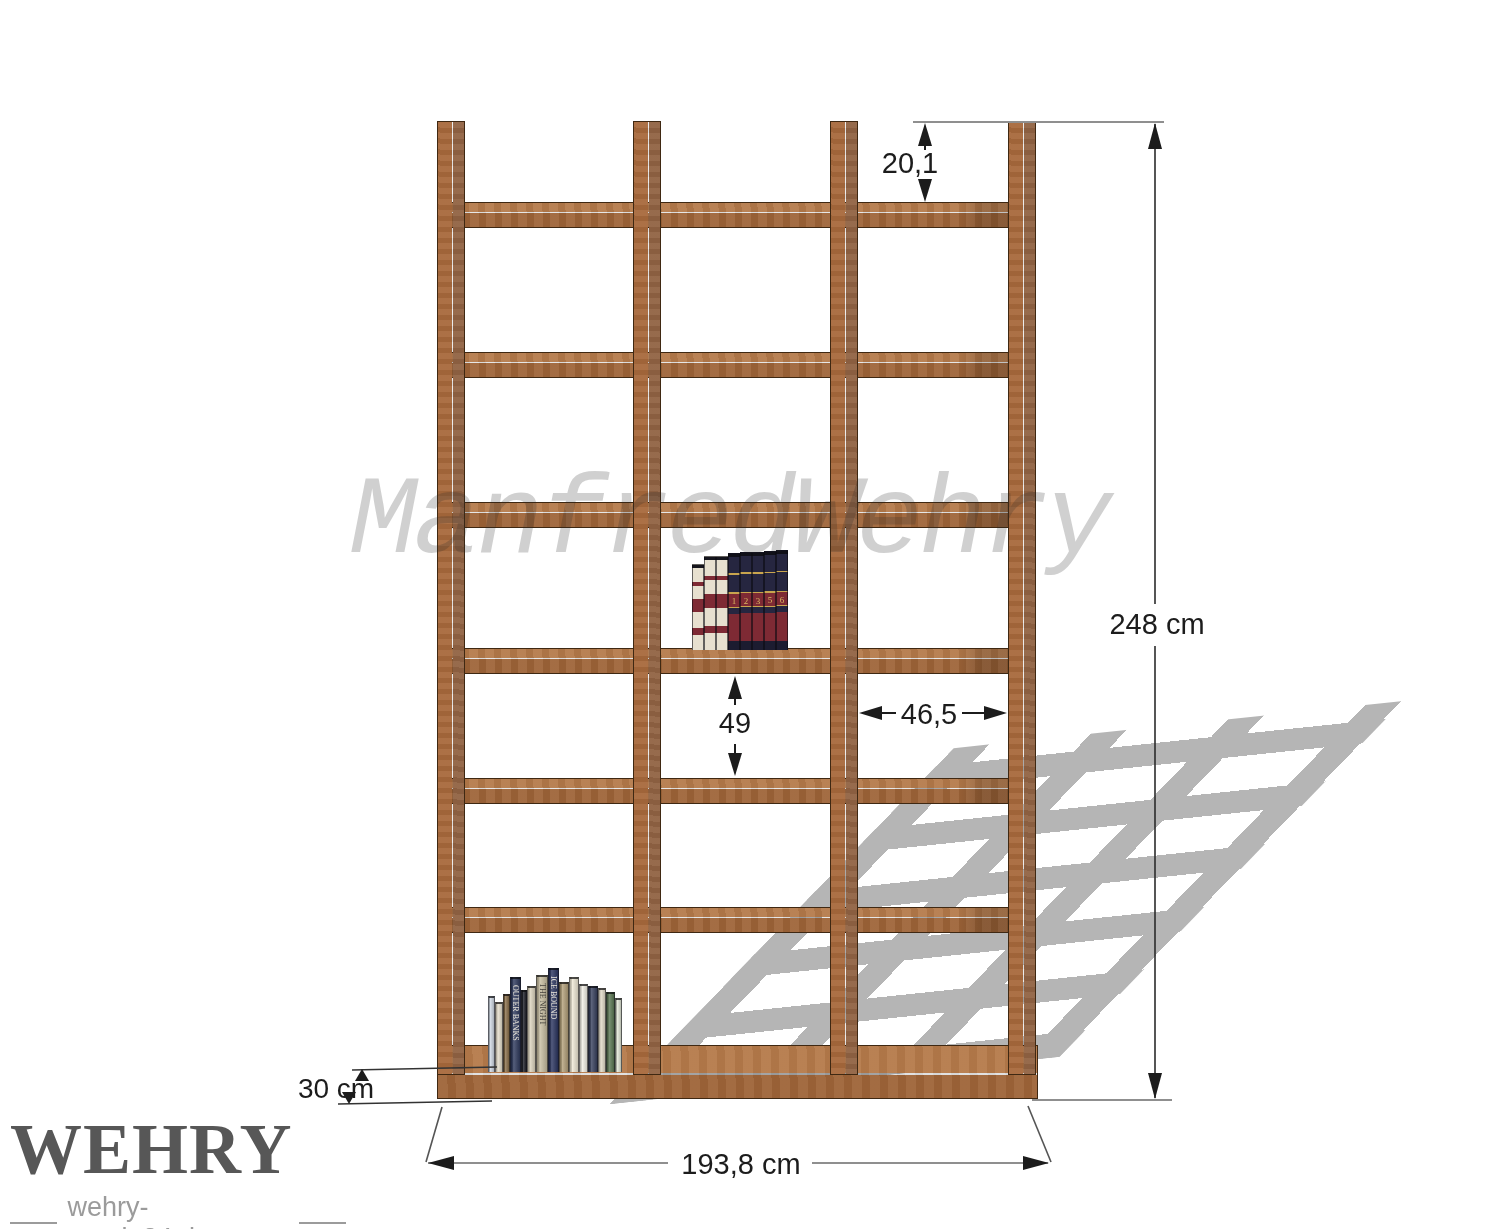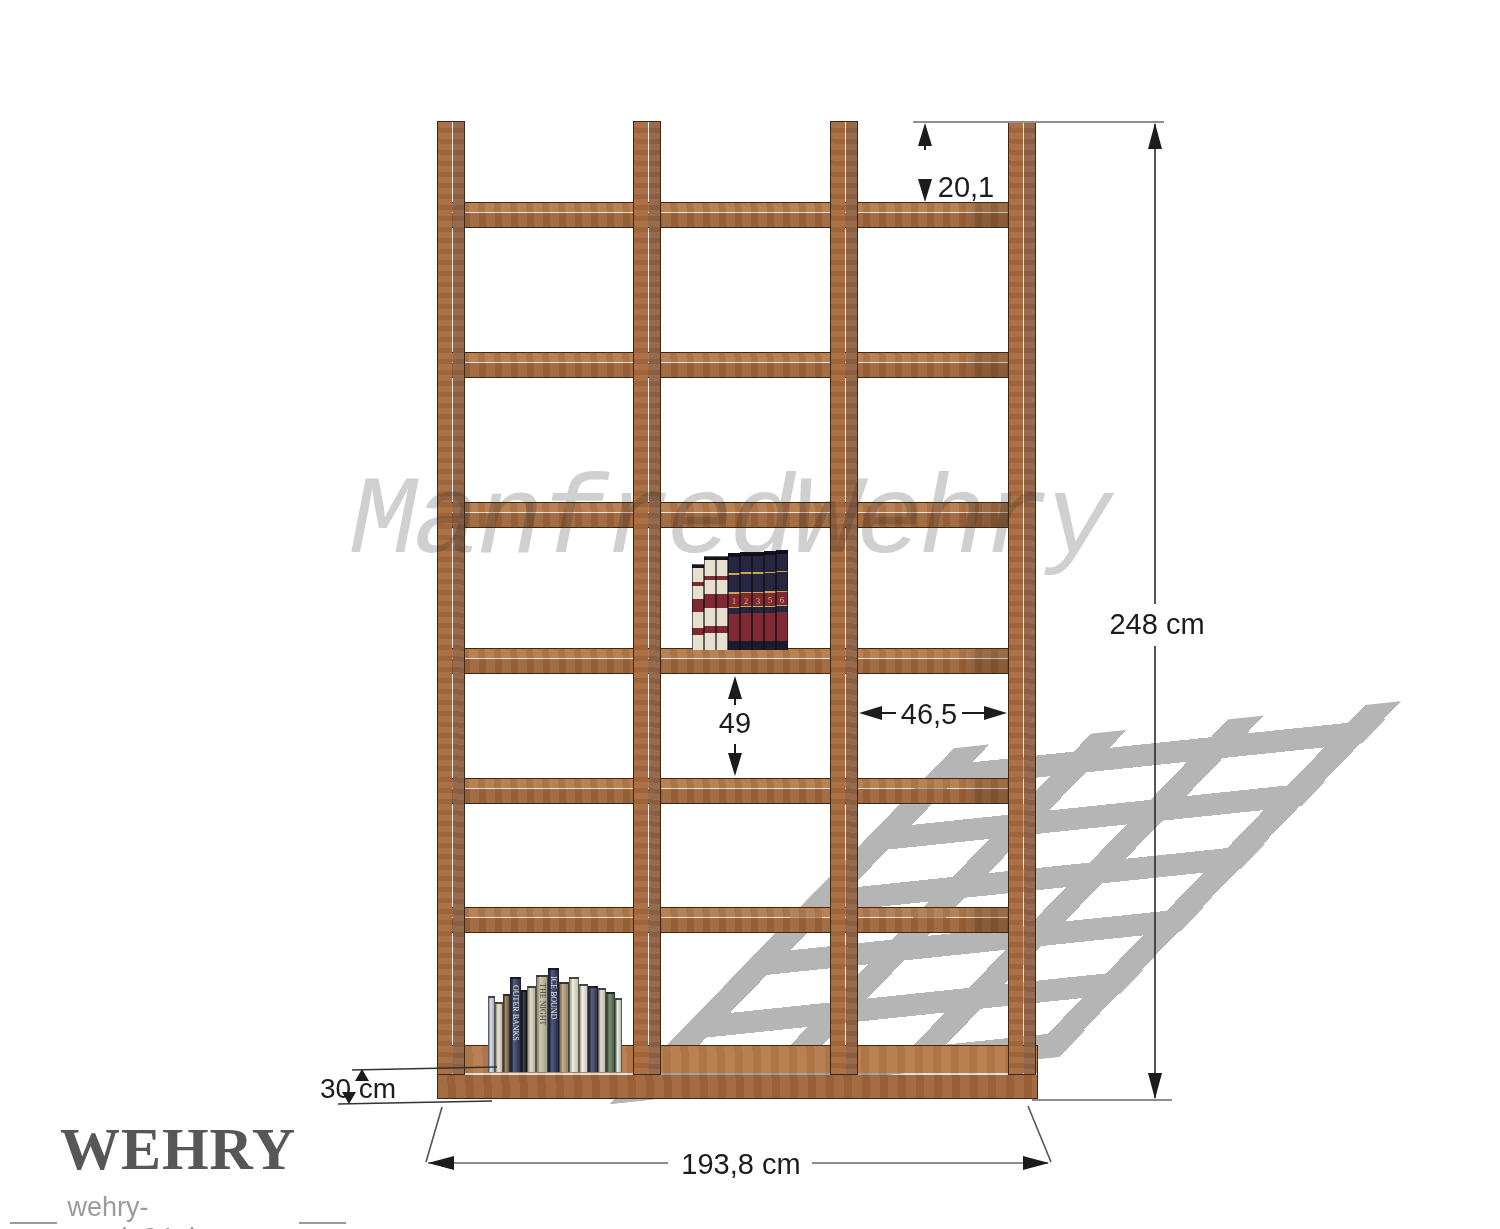--- a/index.html
+++ b/index.html
@@ -94,22 +94,21 @@
   #dims-svg{ position:absolute; left:0; top:0; z-index:7; }
   .dim-label{
     position:absolute; color:#1c1c1c; font-size:29px; line-height:32px;
     text-align:center; z-index:8; white-space:nowrap;
   }
   .dim-label.on-line{ background:#ffffff; padding:0 4px; }
   
   #logo{ position:absolute; left:10px; top:1106px; width:336px; z-index:9; }
   #logo-brand{
     font-family:"Liberation Serif", serif; font-weight:bold;
-    font-size:60px; line-height:86px; color:var(--logo); letter-spacing:1px;
-    text-align:center;
+    font-size:72px; line-height:86px; color:var(--logo); letter-spacing:1px;
   }
   #logo-subrow{
     display:flex; align-items:center; justify-content:center; gap:10px;
     margin-top:0px; color:var(--logo-sub); font-size:27px;
   }
   .logo-rule{ height:2px; width:48px; background:var(--logo-sub); }
 </style>
 </head>
 <body>
 
@@ -222,29 +221,29 @@
     <g stroke="#555555" fill="#1c1c1c">
       <line x1="442" y1="1107" x2="426" y2="1162" stroke-width="1.6"></line>
       <line x1="1028" y1="1106" x2="1051" y2="1162" stroke-width="1.6"></line>
       <line x1="428" y1="1163" x2="668" y2="1163" stroke="#8f8f8f" stroke-width="2"></line>
       <line x1="806" y1="1163" x2="1048" y2="1163" stroke="#8f8f8f" stroke-width="2"></line>
       <polygon points="428,1163 454,1156 454,1170" stroke="none"></polygon>
       <polygon points="1049,1163 1023,1156 1023,1170" stroke="none"></polygon>
     </g>
   </svg>
 
-  <div class="dim-label" style="left:935px; top:147px; width:62px;margin-top:24px;">20,1</div>
+  <div class="dim-label" style="left:879px; top:147px; width:62px;">20,1</div>
 
   <div class="dim-label on-line" style="left:1094px; top:608px; width:118px;">248 cm</div>
 
   <div class="dim-label" style="left:711px; top:707px; width:48px;">49</div>
 
   <div class="dim-label" style="left:896px; top:698px; width:66px;">46,5</div>
 
-  <div class="dim-label" style="left:314px; top:1073px; width:88px; font-size:28px;">30 cm</div>
+  <div class="dim-label" style="left:292px; top:1073px; width:88px; font-size:28px;">30 cm</div>
 
   <div class="dim-label on-line" style="left:670px; top:1148px; width:134px;">193,8 cm</div>
 
   <div id="logo">
     <div id="logo-brand">WEHRY</div>
     <div id="logo-subrow">
       <div class="logo-rule"></div>
       <span>wehry-regale24.de</span>
       <div class="logo-rule"></div>
     </div>

